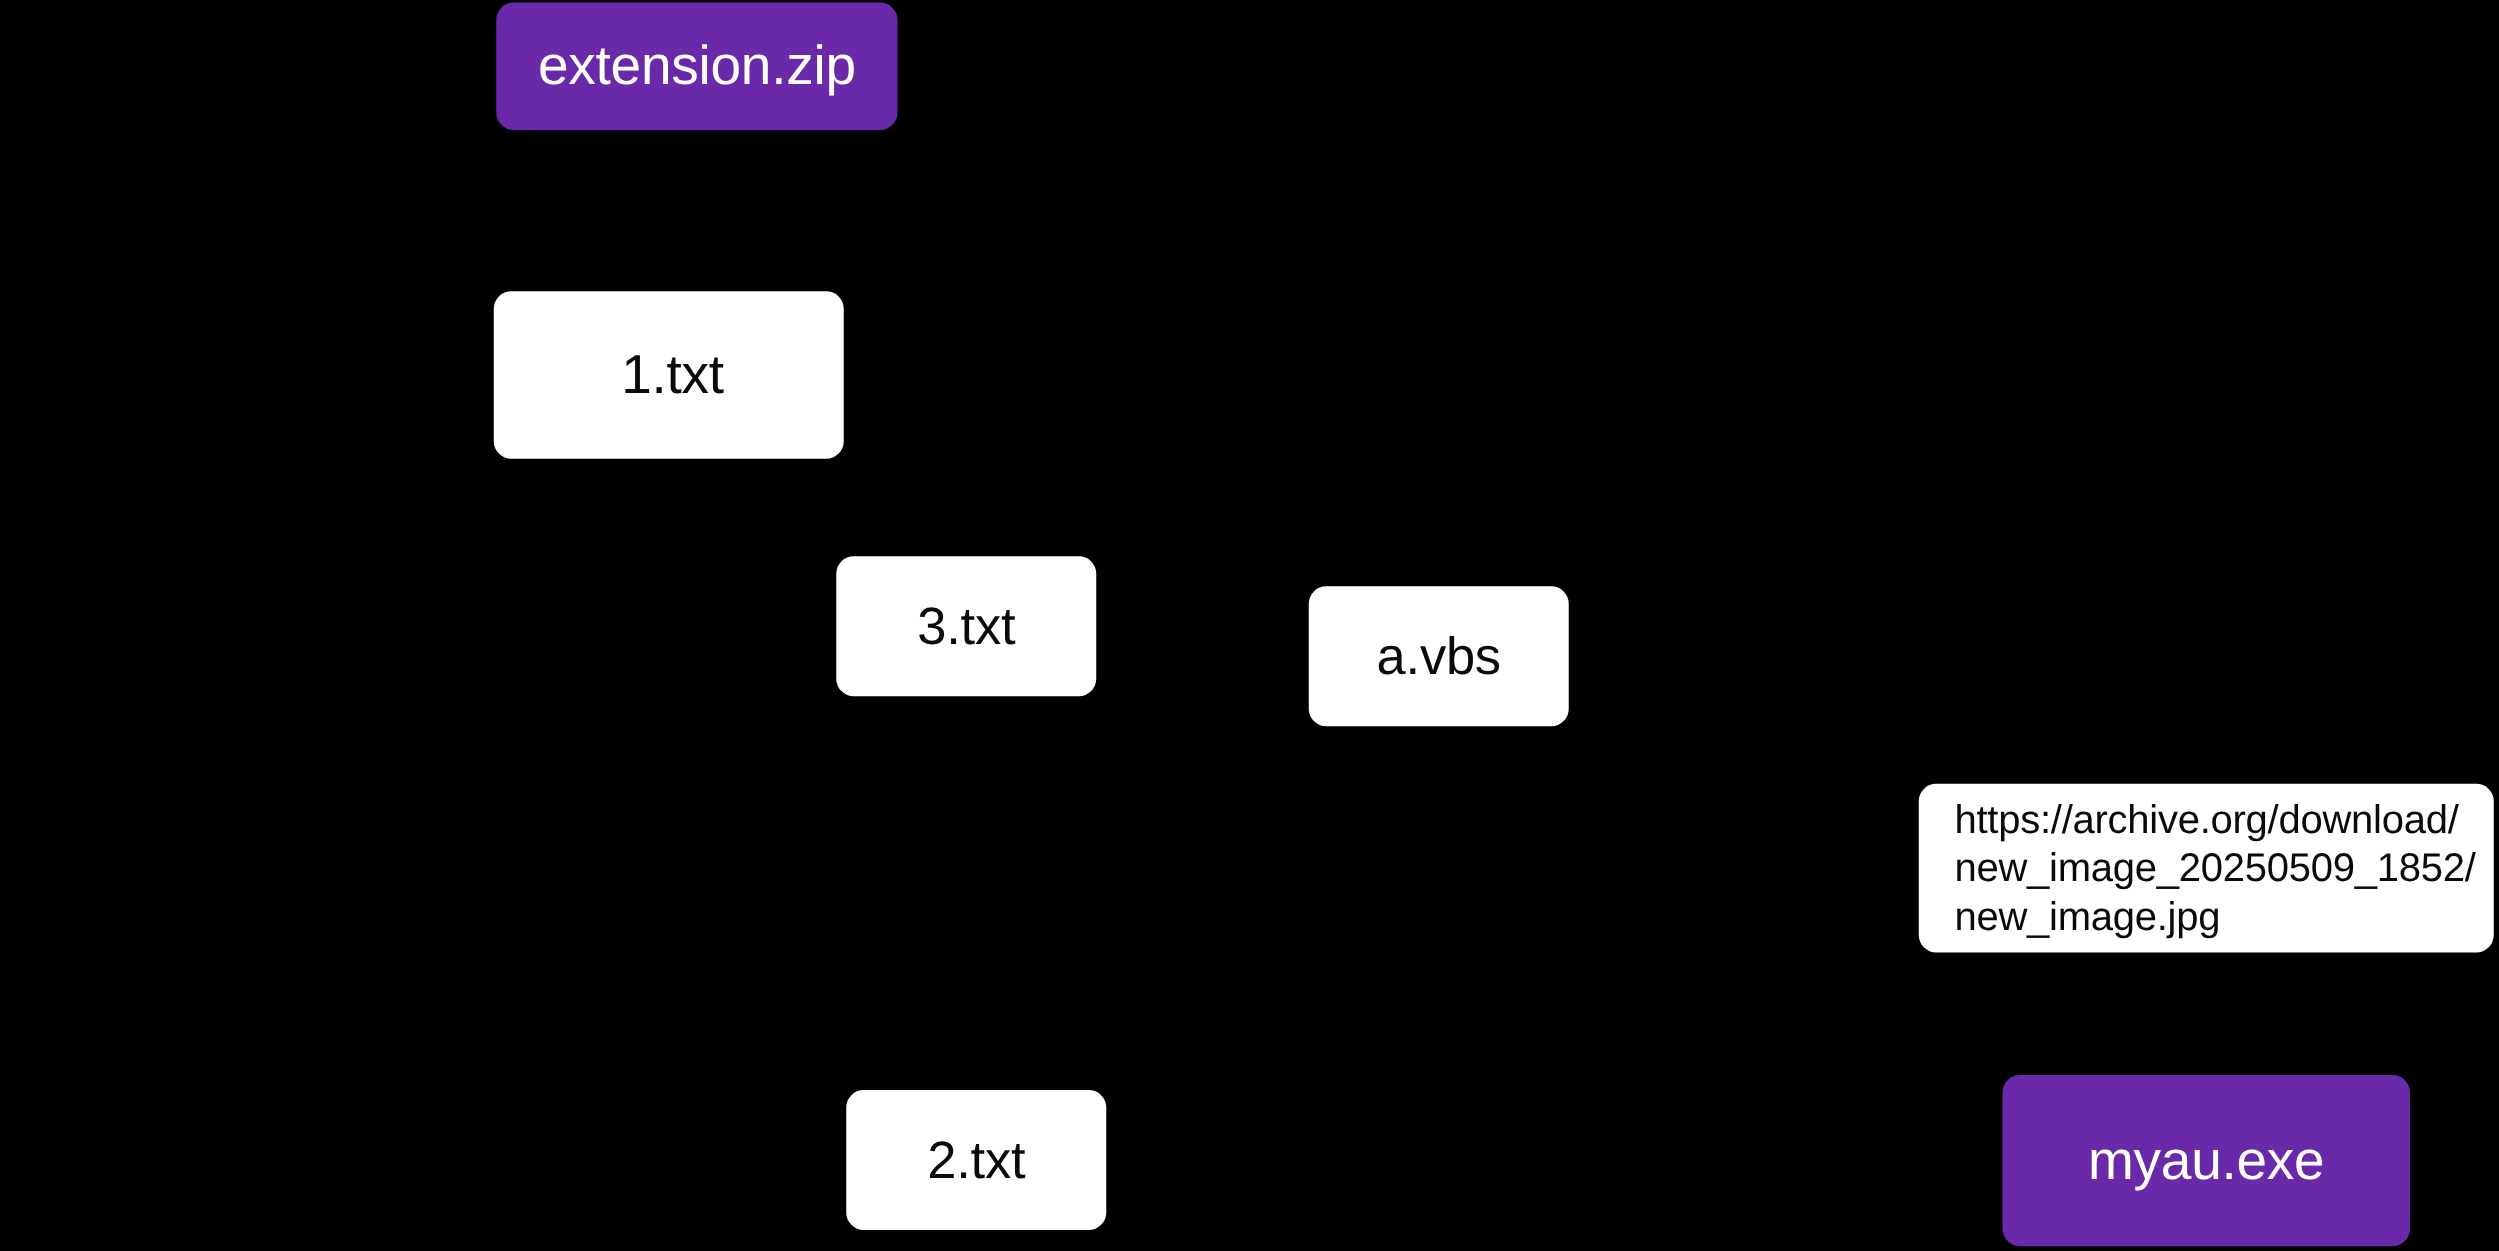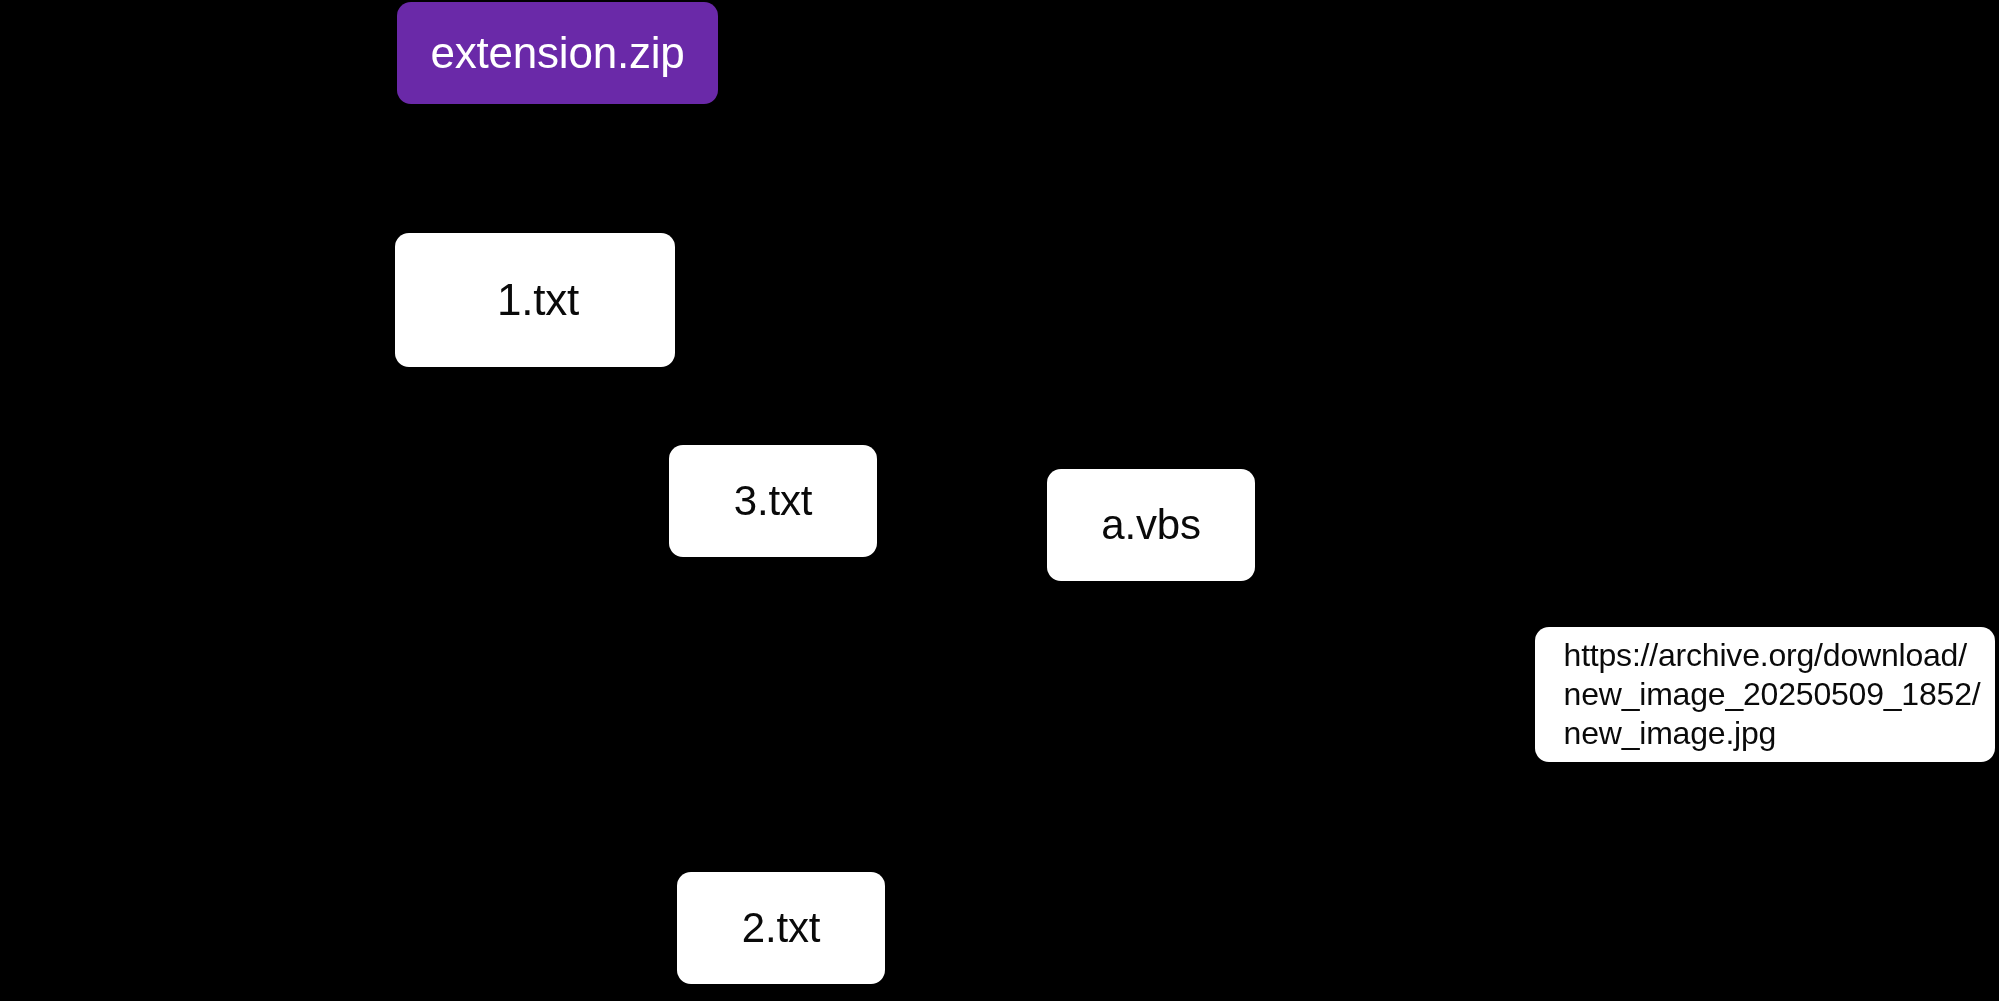--- a/index.html
+++ b/index.html
@@ -59,13 +59,14 @@
 
 <div id="canvas" style="background: rgb(0, 0, 0); width: 1999px; height: 1001px;">
     <div class="node purple" style="left: 397px; top: 2px; width: 321px; height: 102px; font-size: 44px;"><span class="node-label">extension.zip</span></div>
     <div class="node white" style="left: 395px; top: 233px; width: 280px; height: 134px; font-size: 44px; padding-left: 6px;"><span class="node-label">1.txt</span></div>
     <div class="node white" style="left: 669px; top: 445px; width: 208px; height: 112px; font-size: 42px;"><span class="node-label">3.txt</span></div>
     <div class="node white" style="left: 1047px; top: 445px; width: 208px; height: 112px; font-size: 42px; margin-top: 24px;"><span class="node-label">a.vbs</span></div>
     <div class="node white align-left" style="left: 1535px; top: 627px; width: 460px; height: 135px; font-size: 32px; padding-left: 14px;"><span class="node-label">https://archive.org/download/
 new_image_20250509_1852/
 new_image.jpg</span></div>
     <div class="node white" style="left: 677px; top: 872px; width: 208px; height: 112px; font-size: 42px;"><span class="node-label">2.txt</span></div>
+    <div class="node purple" style="left: 1602px; top: 860px; width: 326px; height: 137px; font-size: 44px;"><span class="node-label">myau.exe</span></div>
   </div>
 
 </body></html>

